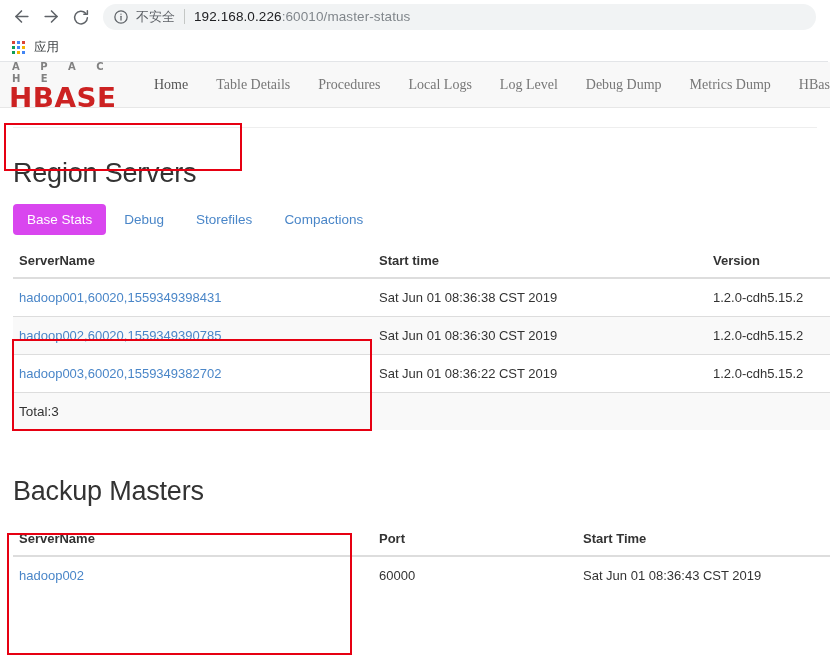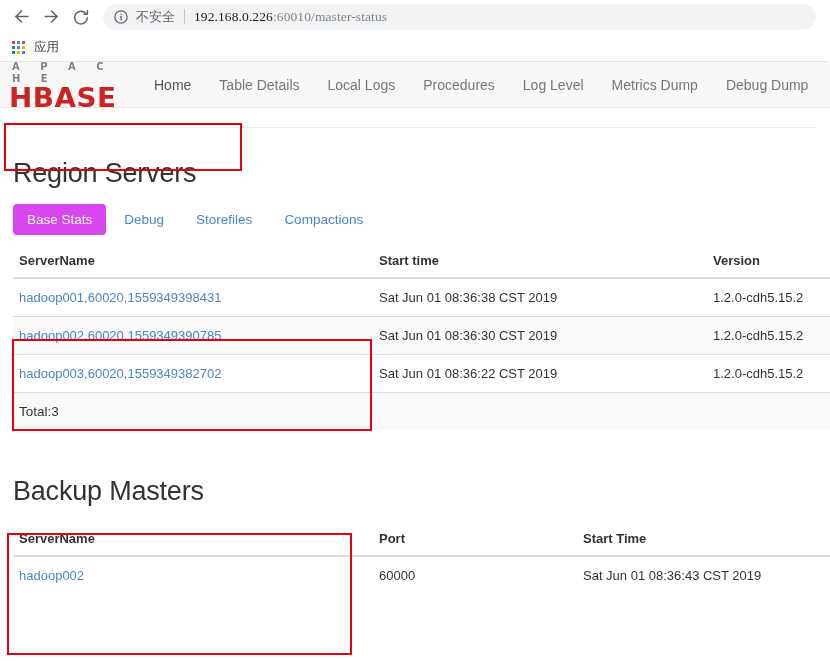--- a/index.html
+++ b/index.html
@@ -61,21 +61,20 @@
     background: #c4c7c5;
     margin: 0 9px;
     flex: 0 0 auto;
   }
   .url-text {
     font-size: 13.5px;
     color: #202124;
     white-space: nowrap;
     overflow: hidden;
     letter-spacing: 0.1px;
-    font-family: Liberation Serif, serif;
   }
   .url-text .url-dim { color: #80868b; }
 
   .bookmarks-bar {
     height: 29px;
     display: flex;
     align-items: center;
     padding: 0 12px;
     background: #ffffff;
     border-bottom: 1px solid #e3e5e8;
@@ -131,20 +130,21 @@
     font-family: "DejaVu Sans", sans-serif;
     transform: scaleX(1.03);
     transform-origin: left center;
   }
   .nav-links {
     display: flex;
     align-items: flex-start;
     height: 46px;
     flex: 1 1 auto;
     overflow: hidden;
+    font-family: Liberation Serif, serif;
   }
   .nav-link {
     font-size: 14px;
     color: #777777;
     padding: 0 14px;
     line-height: 46px;
     white-space: nowrap;
     cursor: pointer;
     text-decoration: none;
   }
@@ -329,25 +329,25 @@
 <div class="page">
 
   <div class="navbar">
     <div class="brand">
       <div class="brand-apache">A P A C H E</div>
       <div class="brand-hbase">HBASE</div>
     </div>
     <div class="nav-links">
       <a class="nav-link active">Home</a>
       <a class="nav-link">Table Details</a>
+      <a class="nav-link">Procedures</a>
       <a class="nav-link">Local Logs</a>
-      <a class="nav-link">Procedures</a>
       <a class="nav-link">Log Level</a>
+      <a class="nav-link">Debug Dump</a>
       <a class="nav-link">Metrics Dump</a>
-      <a class="nav-link">Debug Dump</a>
       <a class="nav-link">HBase</a>
     </div>
   </div>
 
   <div class="content">
 
     <hr class="hr">
 
     <h2 class="section-title">Region Servers</h2>
 

